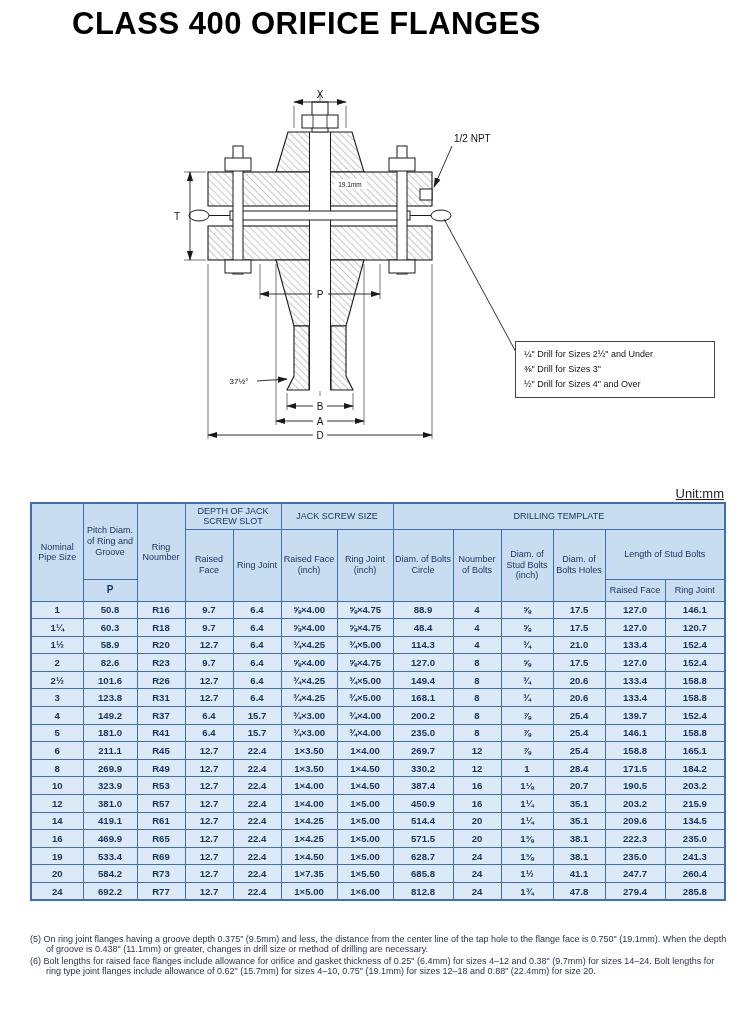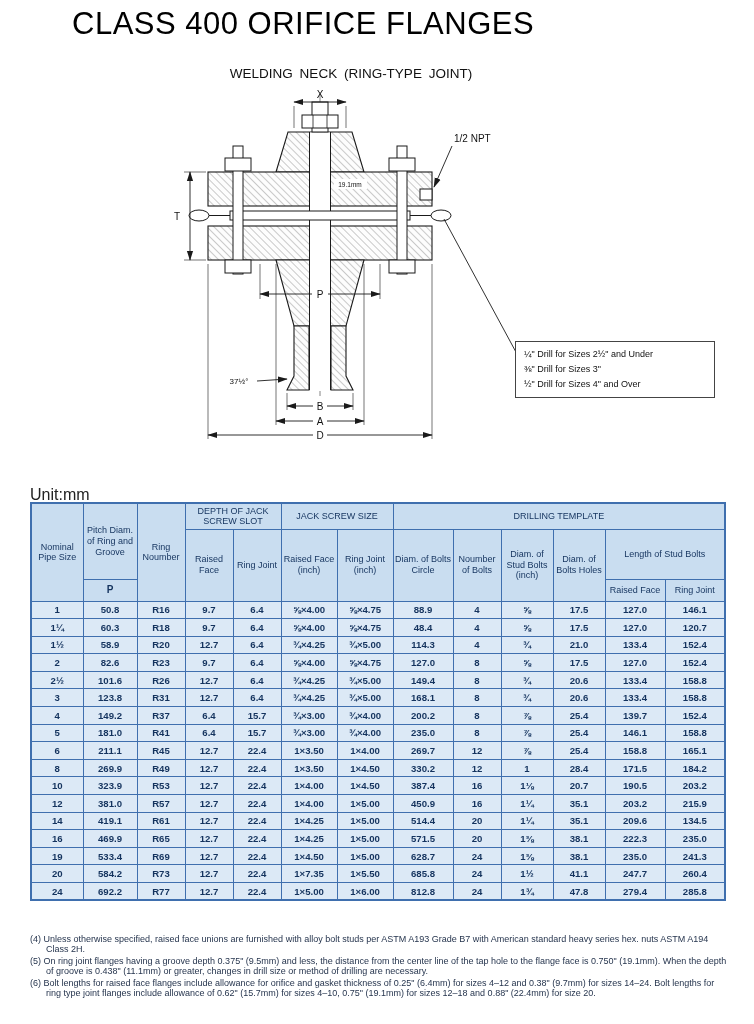--- a/index.html
+++ b/index.html
@@ -1,53 +1,52 @@
 <!DOCTYPE html>
 <html><head>
 <meta charset="utf-8">
 <style>
   * { margin:0; padding:0; box-sizing:border-box; }
   html,body { background:#e8e8e8; }
   body { width:754px; height:1024px; font-family:"Liberation Sans", sans-serif; }
   .page { position:relative; width:754px; height:1024px; background:#ffffff; overflow:hidden; }
 
-  .title { position:absolute; left:72px; top:6px; font-size:31px; font-weight:normal; color:#000; letter-spacing:0.5px; white-space:nowrap; }
+  .title { position:absolute; left:72px; top:6px; font-size:31px; font-weight:bold; color:#000; letter-spacing:0.5px; white-space:nowrap; }
   .subtitle { position:absolute; left:351px; top:66px; transform:translateX(-50%); font-size:13.5px; color:#111; word-spacing:3px; white-space:nowrap; }
 
   .drawing-wrap { position:absolute; left:90px; top:88px; width:640px; height:352px; }
   svg text { fill:#111; font-family:"Liberation Sans", sans-serif; }
   .dim { stroke:#1a1a1a; stroke-width:0.9; fill:none; }
   .ext { stroke:#1a1a1a; stroke-width:0.6; fill:none; }
   .body { fill:url(#hatch); stroke:#1a1a1a; stroke-width:1.1; }
   .white { fill:#ffffff; stroke:#1a1a1a; stroke-width:1; }
 
   .callout { position:absolute; left:515px; top:341px; width:200px; border:1px solid #444; background:#fff; padding:5px 8px; font-size:9px; line-height:1.65; color:#111; white-space:nowrap; }
 
-  .unit { position:absolute; left:30px; top:486px; width:694px; font-size:16px; color:#222; }
+  .unit { position:absolute; left:30px; top:486px; width:694px; text-align:right; font-size:13px; color:#222;text-decoration:underline; }
 
   .spec-wrap { position:absolute; left:30px; top:502px; width:694px; }
   table.spec { width:694px; border-collapse:collapse; table-layout:fixed; border:2px solid #3f6fae; color:#14335e; }
   .spec th, .spec td { border:1px solid #3f6fae; text-align:center; vertical-align:middle; overflow:hidden; }
   .spec thead th { background:#c9ddf0; font-weight:normal; font-size:9px; line-height:1.18; padding:1px; }
   .spec thead tr.grp { height:26px; }
   .spec thead tr.sub { height:50px; }
   .spec thead tr.prow { height:22px; }
   .spec thead th.sym { font-weight:bold; font-size:10px; }
   .spec tbody td { background:#dce9f6; font-size:9.6px; font-weight:bold; height:17.6px; padding:0 1px; white-space:nowrap; }
 
   .notes { position:absolute; left:30px; top:934px; width:698px; font-size:9px; line-height:1.12; color:#26354e; }
   .notes p { padding-left:16px; text-indent:-16px; margin-bottom:2px; }
 </style>
 </head>
 <body>
 
 <div class="page">
 
   <h1 class="title">CLASS 400 ORIFICE FLANGES</h1>
-  <div class="subtitle">WELDING NECK (RING-TYPE JOINT)</div>
 
   <div class="drawing-wrap">
     <svg viewBox="0 0 640 352" width="640" height="352" xmlns="http://www.w3.org/2000/svg">
       <defs>
         <pattern id="hatch" width="5" height="5" patternUnits="userSpaceOnUse" patternTransform="rotate(45)">
           <rect width="5" height="5" fill="#fdfdfd"></rect>
           <line x1="0" y1="0" x2="5" y2="0" stroke="#8a8a8a" stroke-width="0.9"></line>
         </pattern>
         <marker id="arrow" viewBox="0 0 10 8" refX="9.3" refY="4" markerWidth="11" markerHeight="9" orient="auto-start-reverse">
           <path d="M0,0.8 L10,4 L0,7.2 Z" fill="#1a1a1a"></path>
@@ -472,18 +471,17 @@
             <td>1¾</td>
             <td>47.8</td>
             <td>279.4</td>
             <td>285.8</td>
           </tr>
         </tbody>
     </table>
   </div>
 
   <div class="notes">
-    <p>(4) Unless otherwise specified, raised face unions are furnished with alloy bolt studs per ASTM A193 Grade B7 with American standard heavy series hex. nuts ASTM A194 Class 2H.</p>
     <p>(5) On ring joint flanges having a groove depth 0.375" (9.5mm) and less, the distance from the center line of the tap hole to the flange face is 0.750" (19.1mm). When the depth of groove is 0.438" (11.1mm) or greater, changes in drill size or method of drilling are necessary.</p>
     <p>(6) Bolt lengths for raised face flanges include allowance for orifice and gasket thickness of 0.25" (6.4mm) for sizes 4–12 and 0.38" (9.7mm) for sizes 14–24. Bolt lengths for ring type joint flanges include allowance of 0.62" (15.7mm) for sizes 4–10, 0.75" (19.1mm) for sizes 12–18 and 0.88" (22.4mm) for size 20.</p>
   </div>
 
 </div>
 
 </body></html>

